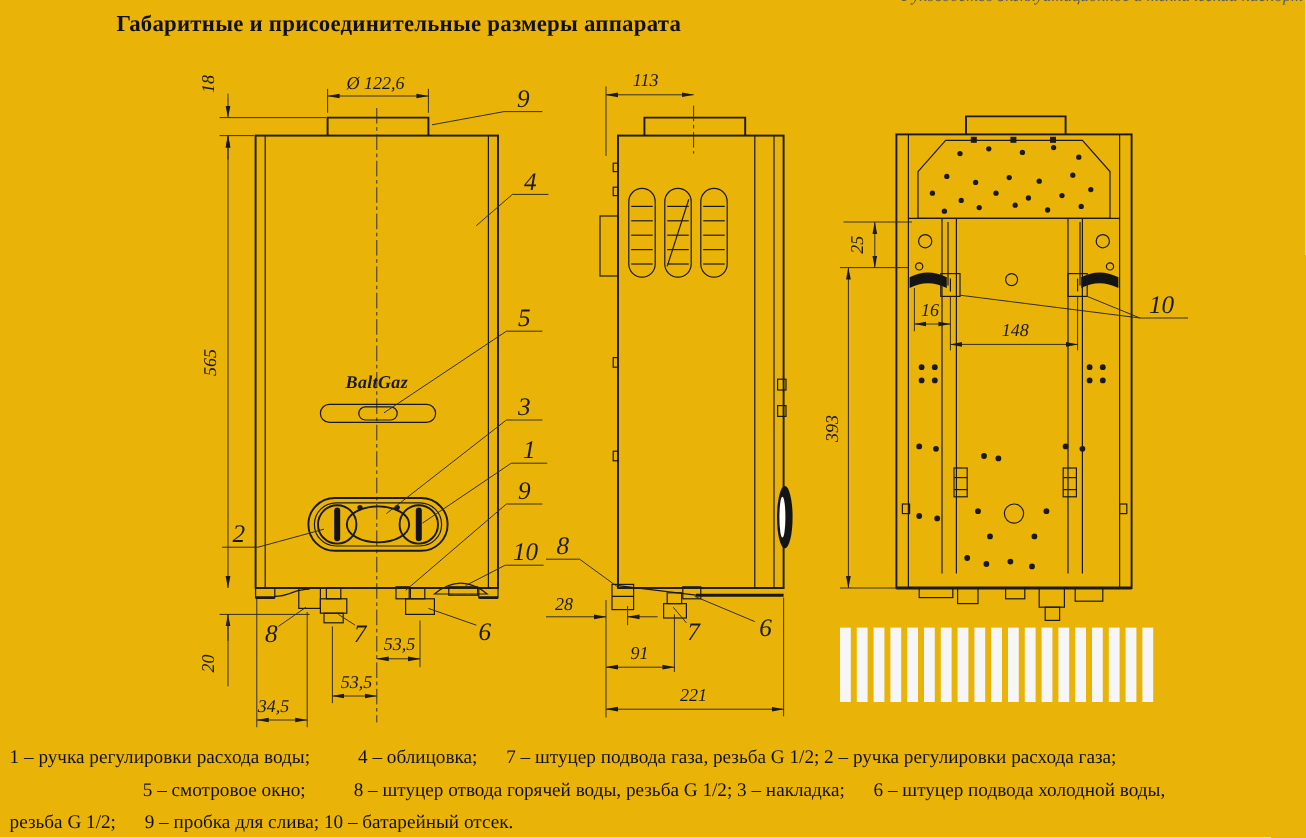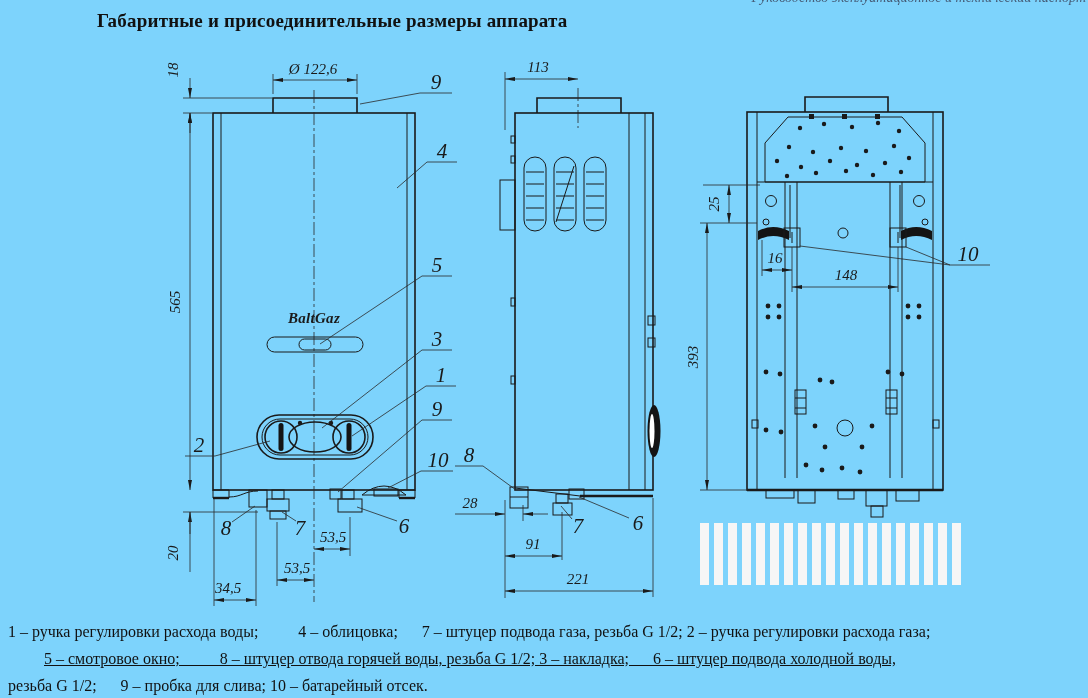--- a/index.html
+++ b/index.html
@@ -1,25 +1,25 @@
 <!DOCTYPE html>
 <html><head>
 <meta charset="utf-8">
 <style>
   html,body{margin:0;padding:0;background:#fff;}
-  .page{position:relative;width:1088px;height:698px;background:#7dd3fc;overflow:hidden;
+  .page{position:relative;width:1088px;height:698px;background:#eab308;overflow:hidden;
         font-family:"Liberation Serif",serif;color:#111;}
   .note-clip{position:absolute;top:0;right:2px;width:420px;height:9px;overflow:hidden;}
   .note-clip span{display:block;margin-top:-10px;font-style:italic;font-size:14px;color:#3d4a63;opacity:.85;white-space:nowrap;text-align:right;}
   .title{position:absolute;left:97px;top:10px;font-size:19px;font-weight:bold;letter-spacing:.2px;}
   svg{position:absolute;left:0;top:0;}
   .legend{position:absolute;left:0;top:618px;width:876px;font-size:16px;line-height:27px;}
   .legend div{white-space:pre;}
   .lg1{padding-left:8px;}
-  .lg2{padding-left:44px;text-decoration:underline;}
+  .lg2{padding-left:119px;}
   .lg3{padding-left:8px;}
   
   .t{fill:none;stroke:#1a1a1a;stroke-width:1.6px;}
   .t2{fill:none;stroke:#1a1a1a;stroke-width:2.4px;}
   .n{fill:none;stroke:#1a1a1a;stroke-width:1px;}
   .d{fill:none;stroke:#2a2a2a;stroke-width:.8px;}
   .cl{fill:none;stroke:#2a2a2a;stroke-width:.8px;stroke-dasharray:13 3 3 3;}
   .dot{fill:#1a1a1a;stroke:none;}
   .dk{fill:#141414;stroke:none;}
   text{font-family:"Liberation Serif",serif;fill:#1a1a1a;}

